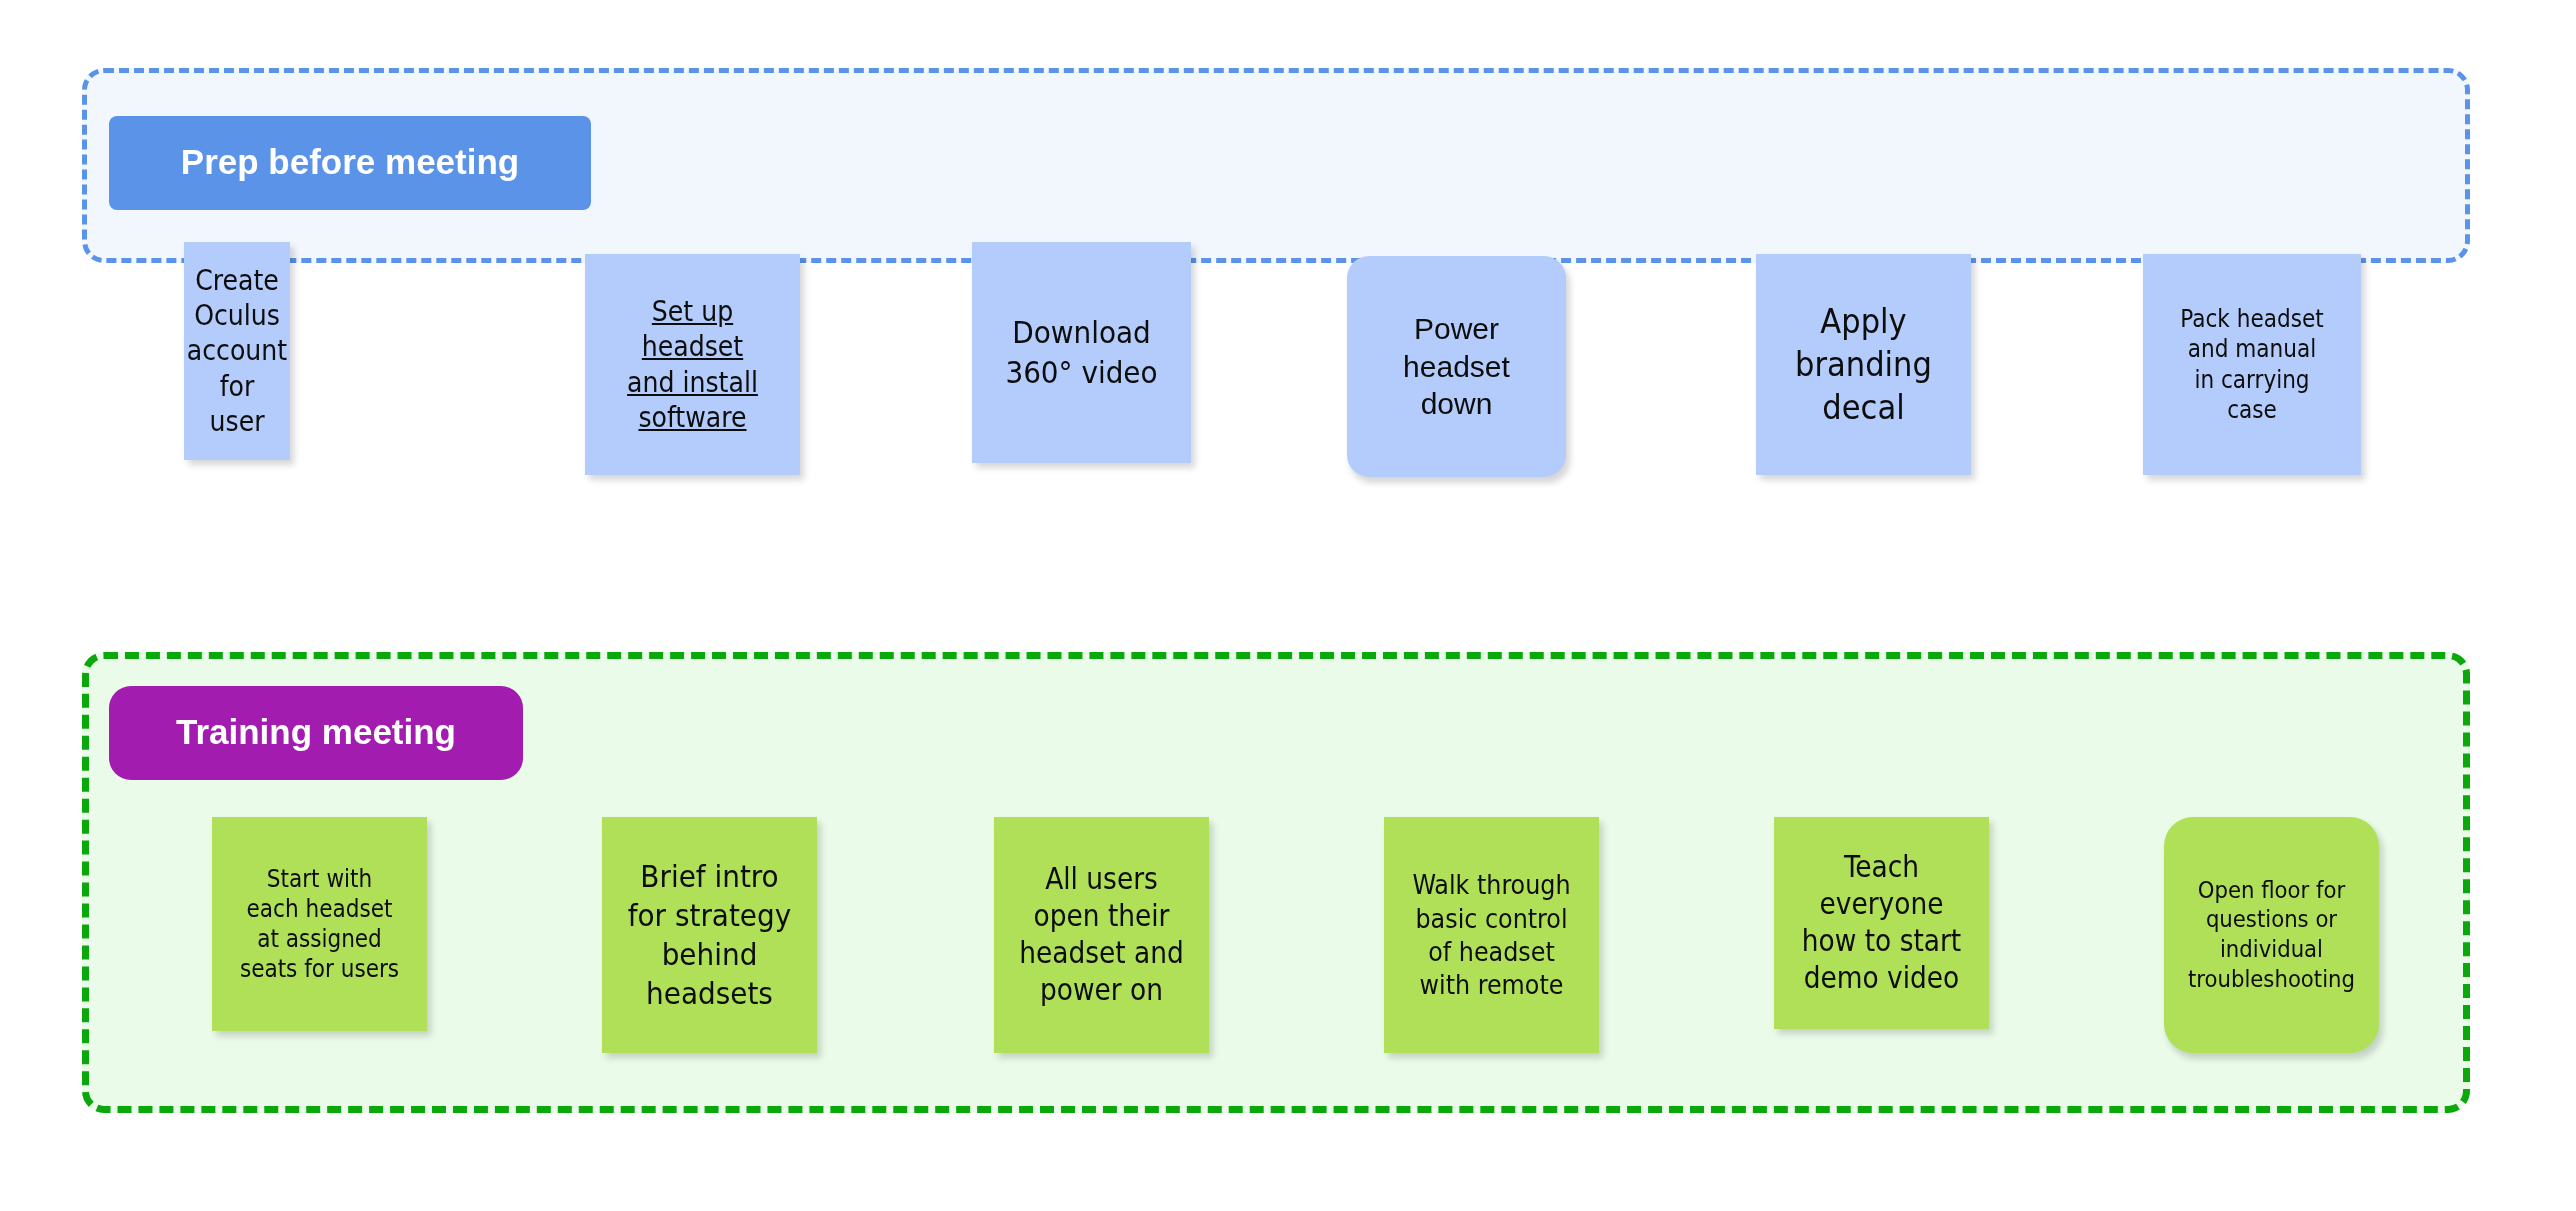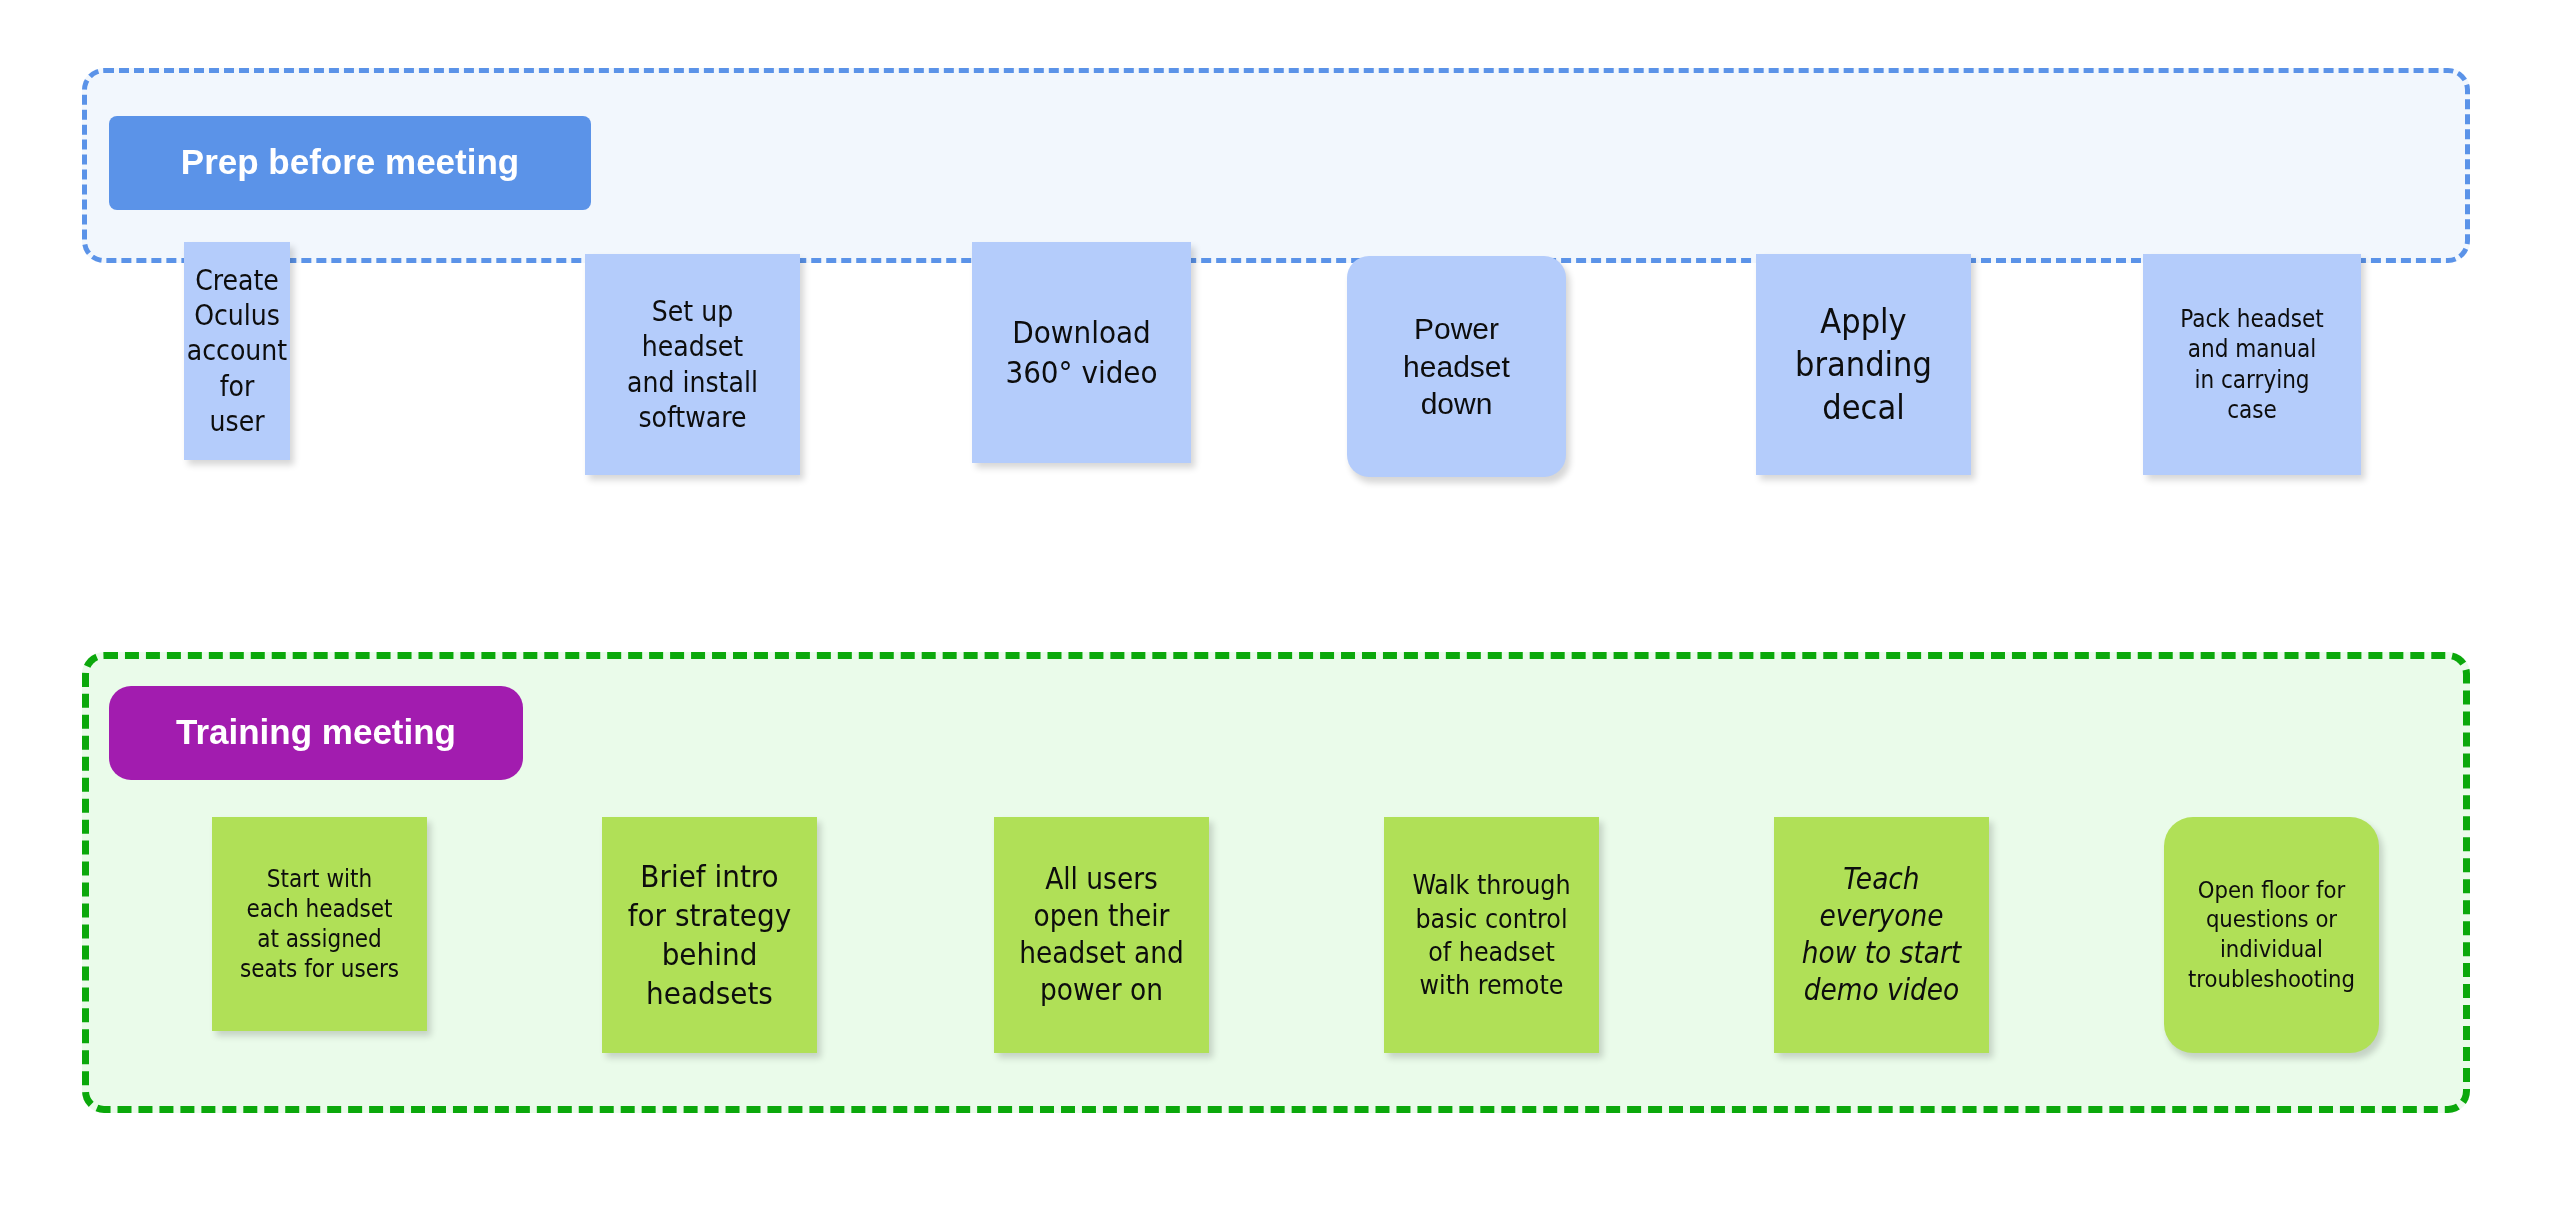--- a/index.html
+++ b/index.html
@@ -98,21 +98,21 @@
 
 <div class="lane blue"></div>
 
 <div class="pill blue">Prep before meeting</div>
 
 <div class="card blue cond" style="left:184px; top:242px; width:106px; height:218px; font-size:28px;">Create
 Oculus
 account for
 user</div>
 
-<div class="card blue cond" style="left:585px; top:254px; width:215px; height:221px; font-size:28px;">Set up
+<div class="card blue cond" style="left:585px; top:254px; width:215px; height:221px; font-size:28px;text-decoration:underline;">Set up
 headset
 and install
 software</div>
 
 <div class="card blue cond" style="left:972px; top:242px; width:219px; height:221px; font-size:31px;">Download
 360° video</div>
 
 <div class="card blue" style="left:1347px; top:256px; width:219px; height:221px; font-size:30px;border-radius:22px;">Power
 headset
 down</div>
@@ -143,21 +143,21 @@
 <div class="card green cond" style="left:994px; top:817px; width:215px; height:236px; font-size:29.4px;">All users
 open their
 headset and
 power on</div>
 
 <div class="card green cond" style="left:1384px; top:817px; width:215px; height:236px; font-size:26.5px;">Walk through
 basic control
 of headset
 with remote</div>
 
-<div class="card green cond" style="left:1774px; top:817px; width:215px; height:236px; font-size:29.4px;font-style:italic;">Teach
+<div class="card green cond" style="left:1774px; top:817px; width:215px; height:212px; font-size:29.4px;">Teach
 everyone
 how to start
 demo video</div>
 
 <div class="card green cond" style="left:2164px; top:817px; width:215px; height:236px; font-size:23.6px;border-radius:29px;">Open floor for
 questions or
 individual
 troubleshooting</div>
 
 

